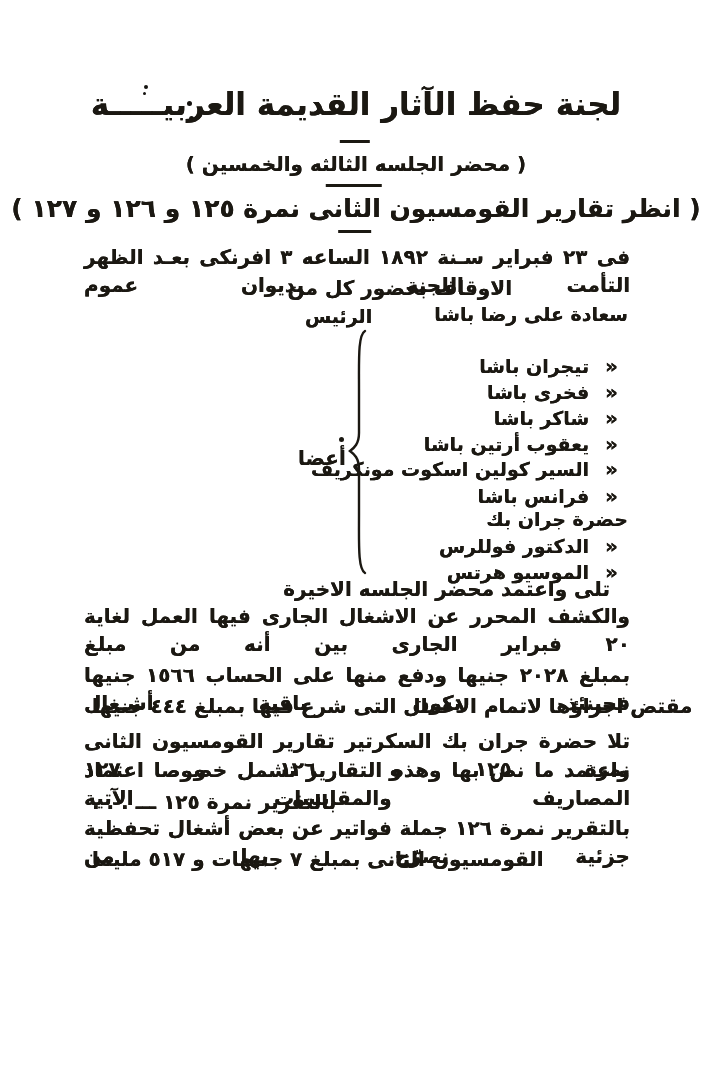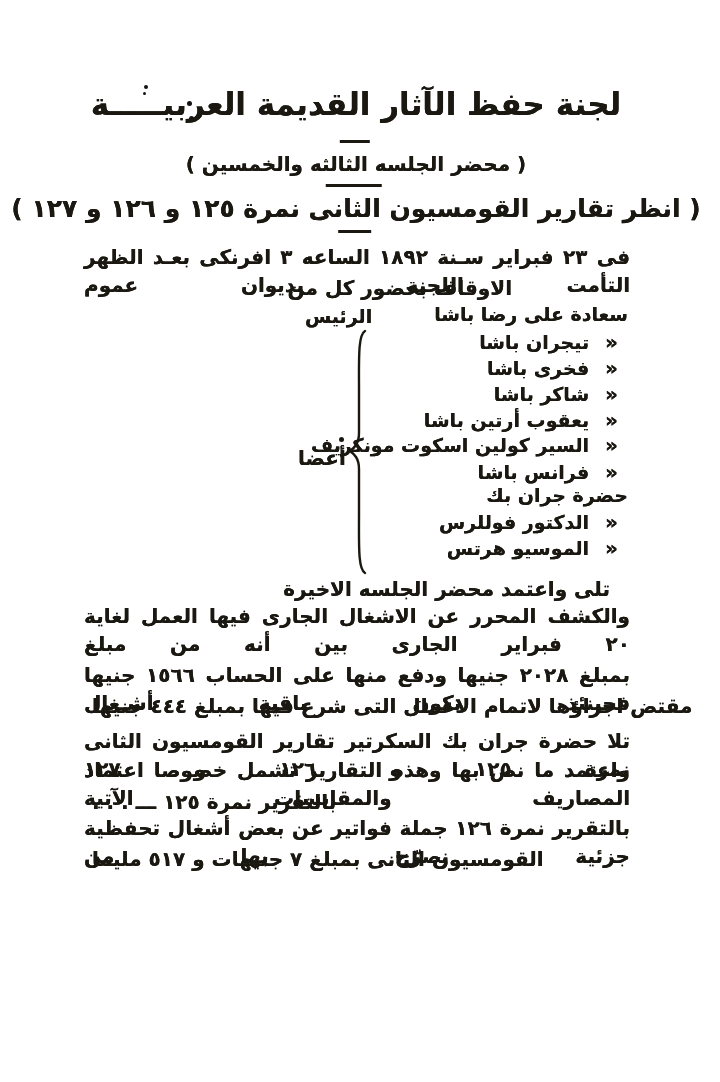--- a/index.html
+++ b/index.html
@@ -42,21 +42,21 @@
     position:absolute; right:90px; left:92px;
     font-size:20px; line-height:28px;
     text-align:justify; text-align-last:justify; text-justify:inter-word;
     white-space:nowrap;
   }
   .bl.jfull{white-space:normal;}
   .bl.aright{left:auto; text-align:right; text-align-last:right;}
   .bl.fleft{right:auto; left:100px; text-align:right; text-align-last:left;}
   
   .prow{position:absolute; right:92px; font-size:19px; white-space:nowrap;text-align:center;}
-  .mrow{position:absolute; right:102px; font-size:19px; white-space:nowrap;}
+  .mrow{position:absolute; right:102px; font-size:19px; white-space:nowrap;margin-top:24px;}
   .mrow.noditto{right:92px;}
   .ditto{display:inline-block; margin-left:16px; font-size:20px;}
   .role-president{position:absolute; left:313px; top:305px; font-size:19px;}
   .role-members{position:absolute; left:306px; top:446px; font-size:20px;}
   .brace{position:absolute; left:356px; top:329px;}
   .brace-dot{position:absolute; left:347px; top:437px; width:5px; height:5px; border-radius:50%; background:#1b1812;}
   
   .speck{position:absolute; background:#151310; border-radius:50%;}
   .sp1{left:195px; top:101px; width:5px; height:5px;}
   .sp2{left:197px; top:116px; width:5px; height:6px;}

